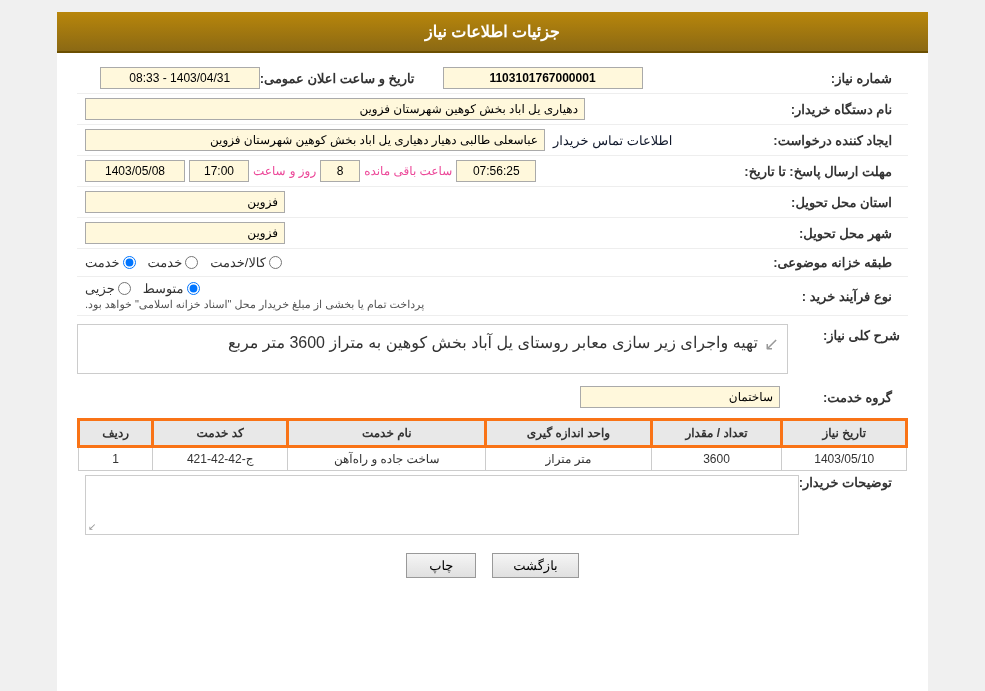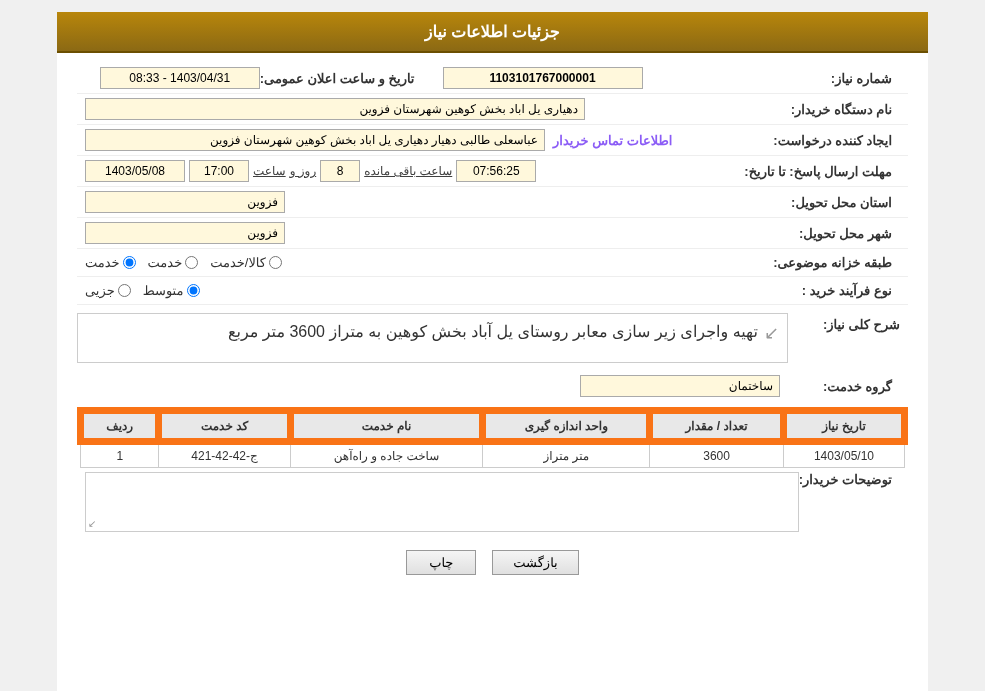--- a/index.html
+++ b/index.html
@@ -56,35 +56,33 @@
       border: 1px solid #aaa;
       background: #fff;
       padding: 2px 6px;
       height: 22px;
       font-family: Tahoma, Arial, sans-serif;
       font-size: 12px;
       direction: rtl;
     }
     .input-medium { width: 200px; }
     .link-blue {
-      color: #8b5cf6;
+      color: #0f172a;
       text-decoration: none;
       cursor: pointer;
-      font-weight: bold;
     }
     .date-time-row {
       display: flex;
       align-items: center;
       gap: 4px;
     }
     .inline-label {
       font-size: 12px;
-      color: #404040;
+      color: #ec4899;
       white-space: nowrap;
-      text-decoration: underline;
     }
     .radio-group {
       display: flex;
       gap: 12px;
       align-items: center;
     }
     .radio-item {
       display: flex;
       align-items: center;
       gap: 3px;
@@ -122,21 +120,21 @@
       padding: 4px 8px;
       margin-bottom: 4px;
     }
     .table-section {
       width: 100%;
       border-collapse: collapse;
       margin-top: 6px;
     }
     .table-section th {
       background: #e8e8e8;
-      border: 7px solid #f97316;
+      border: 3px solid #f97316;
       padding: 5px 8px;
       text-align: center;
       font-size: 12px;
     }
     .table-section td {
       border: 1px solid #ccc;
       padding: 4px 8px;
       text-align: center;
       font-size: 12px;
       background: #fff;
@@ -289,20 +287,21 @@
         <div class="radio-group">
           <div class="radio-item">
             <input type="radio" name="purchase_type" checked="" style="">
             <span>متوسط</span>
           </div>
           <div class="radio-item">
             <input type="radio" name="purchase_type" style="">
             <span>جزیی</span>
           </div>
         </div>
+        <span class="ruling-text">پرداخت تمام یا بخشی از مبلغ خریدار محل "اسناد خزانه اسلامی" خواهد بود.</span>
       </div>
     </div>
 
     <div style="margin: 8px 0;">
       <div style="display:flex; align-items:flex-start;">
         <span class="label-cell" style="padding-top:4px;">شرح کلی نیاز:</span>
         <div class="description-box" style="flex:1;">
           <span class="desc-icon">↙</span>
           <span class="desc-text">تهیه واجرای زیر سازی معابر روستای یل آباد بخش کوهین به متراز 3600 متر مربع</span>
         </div>

